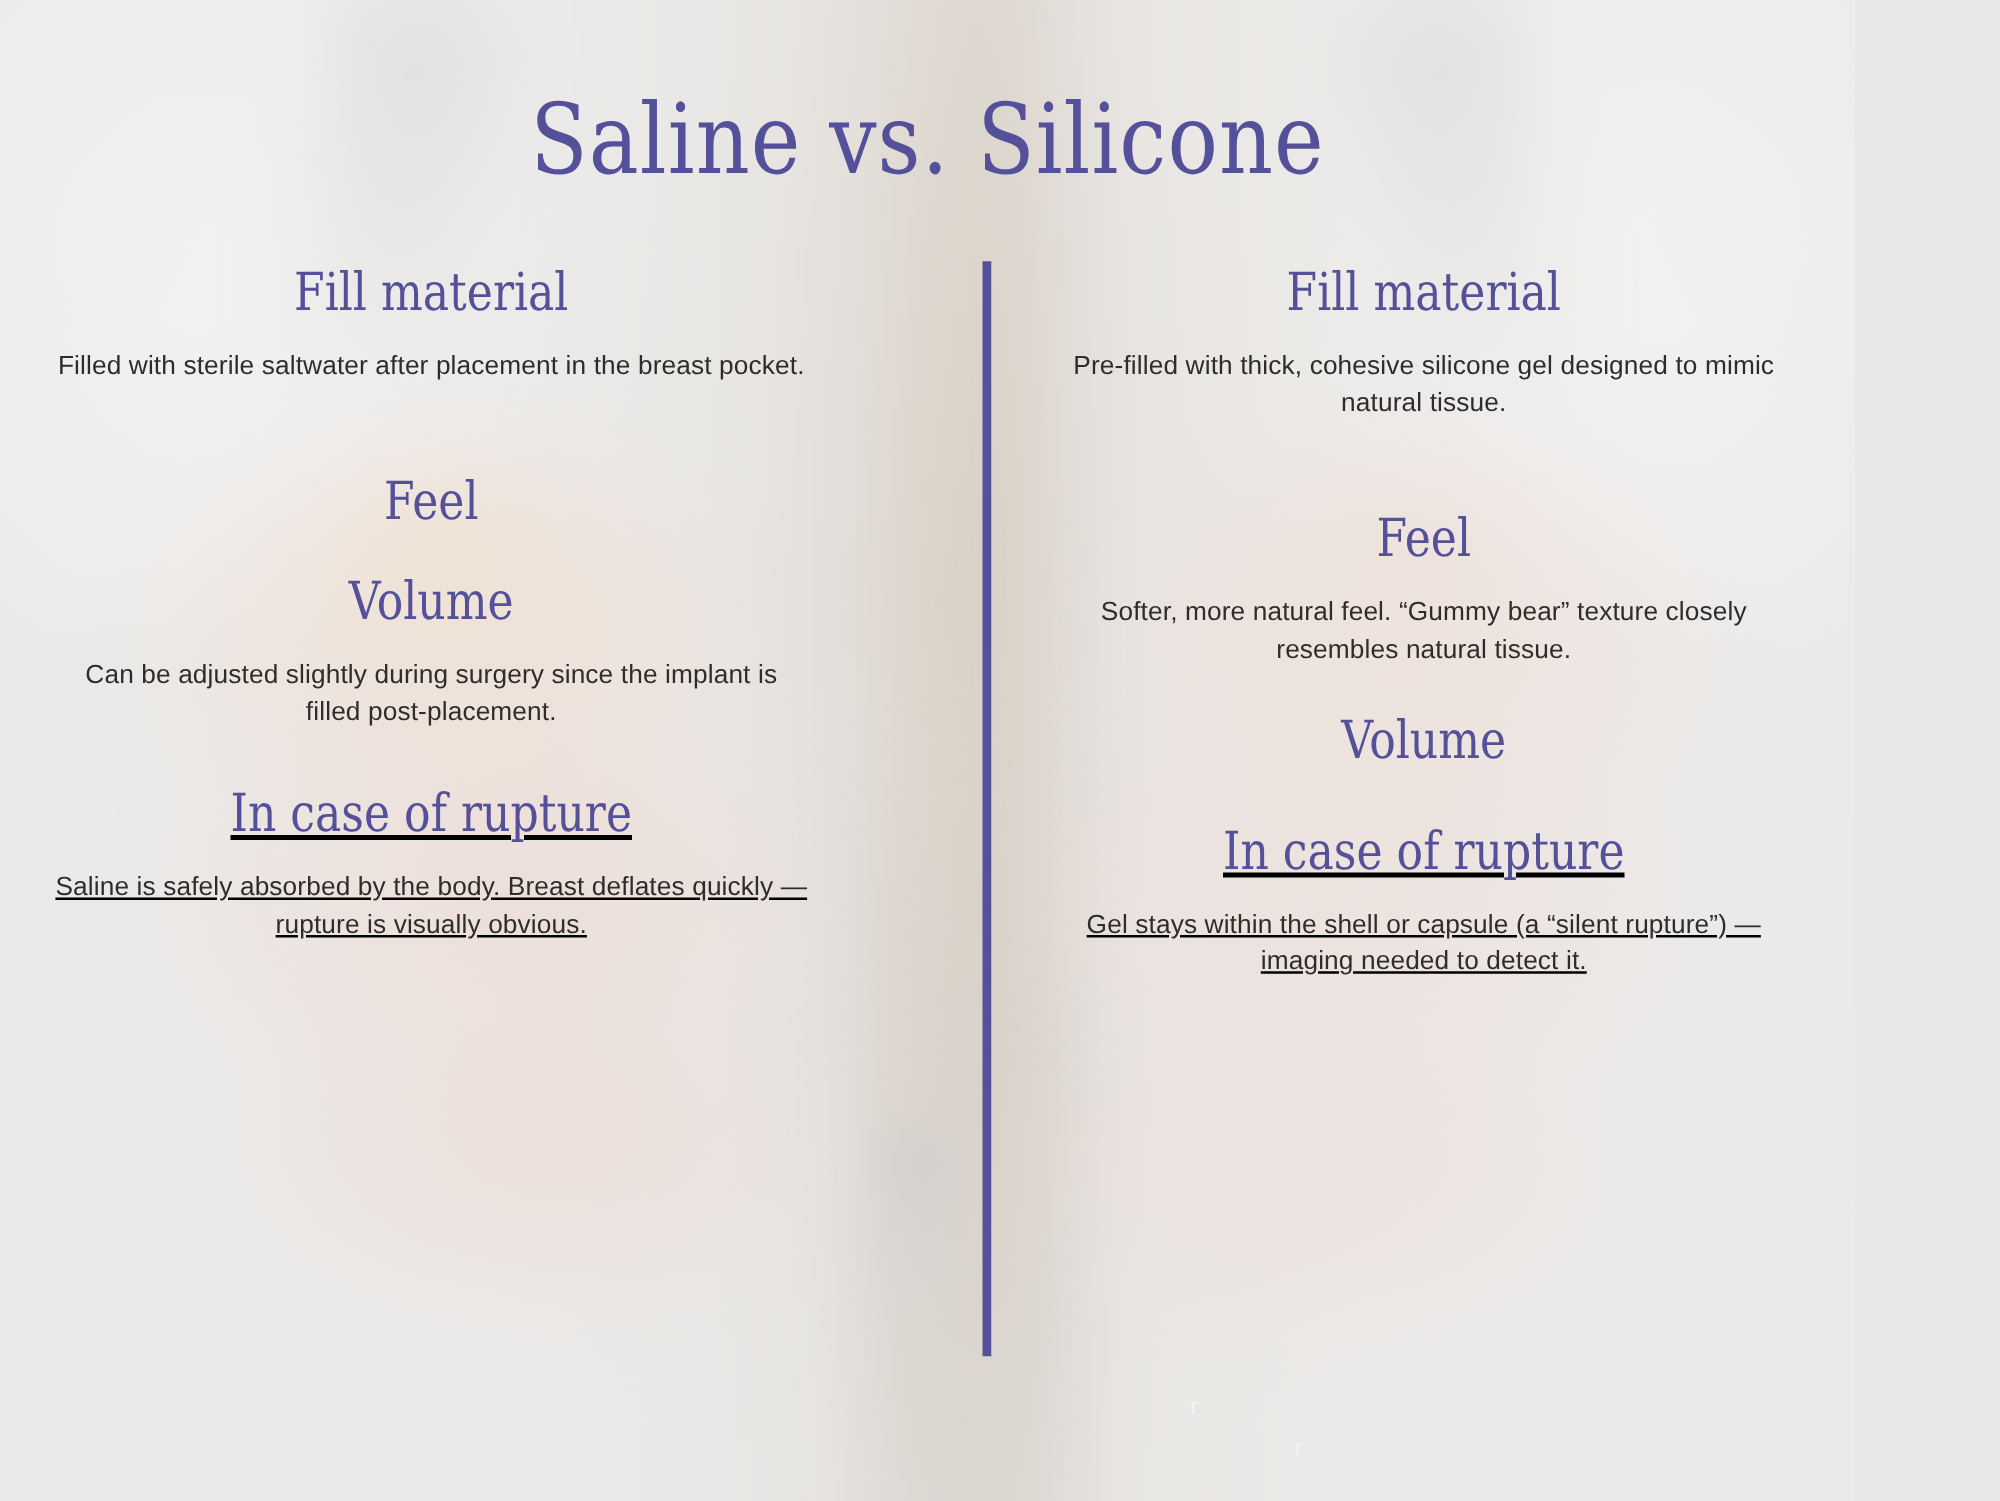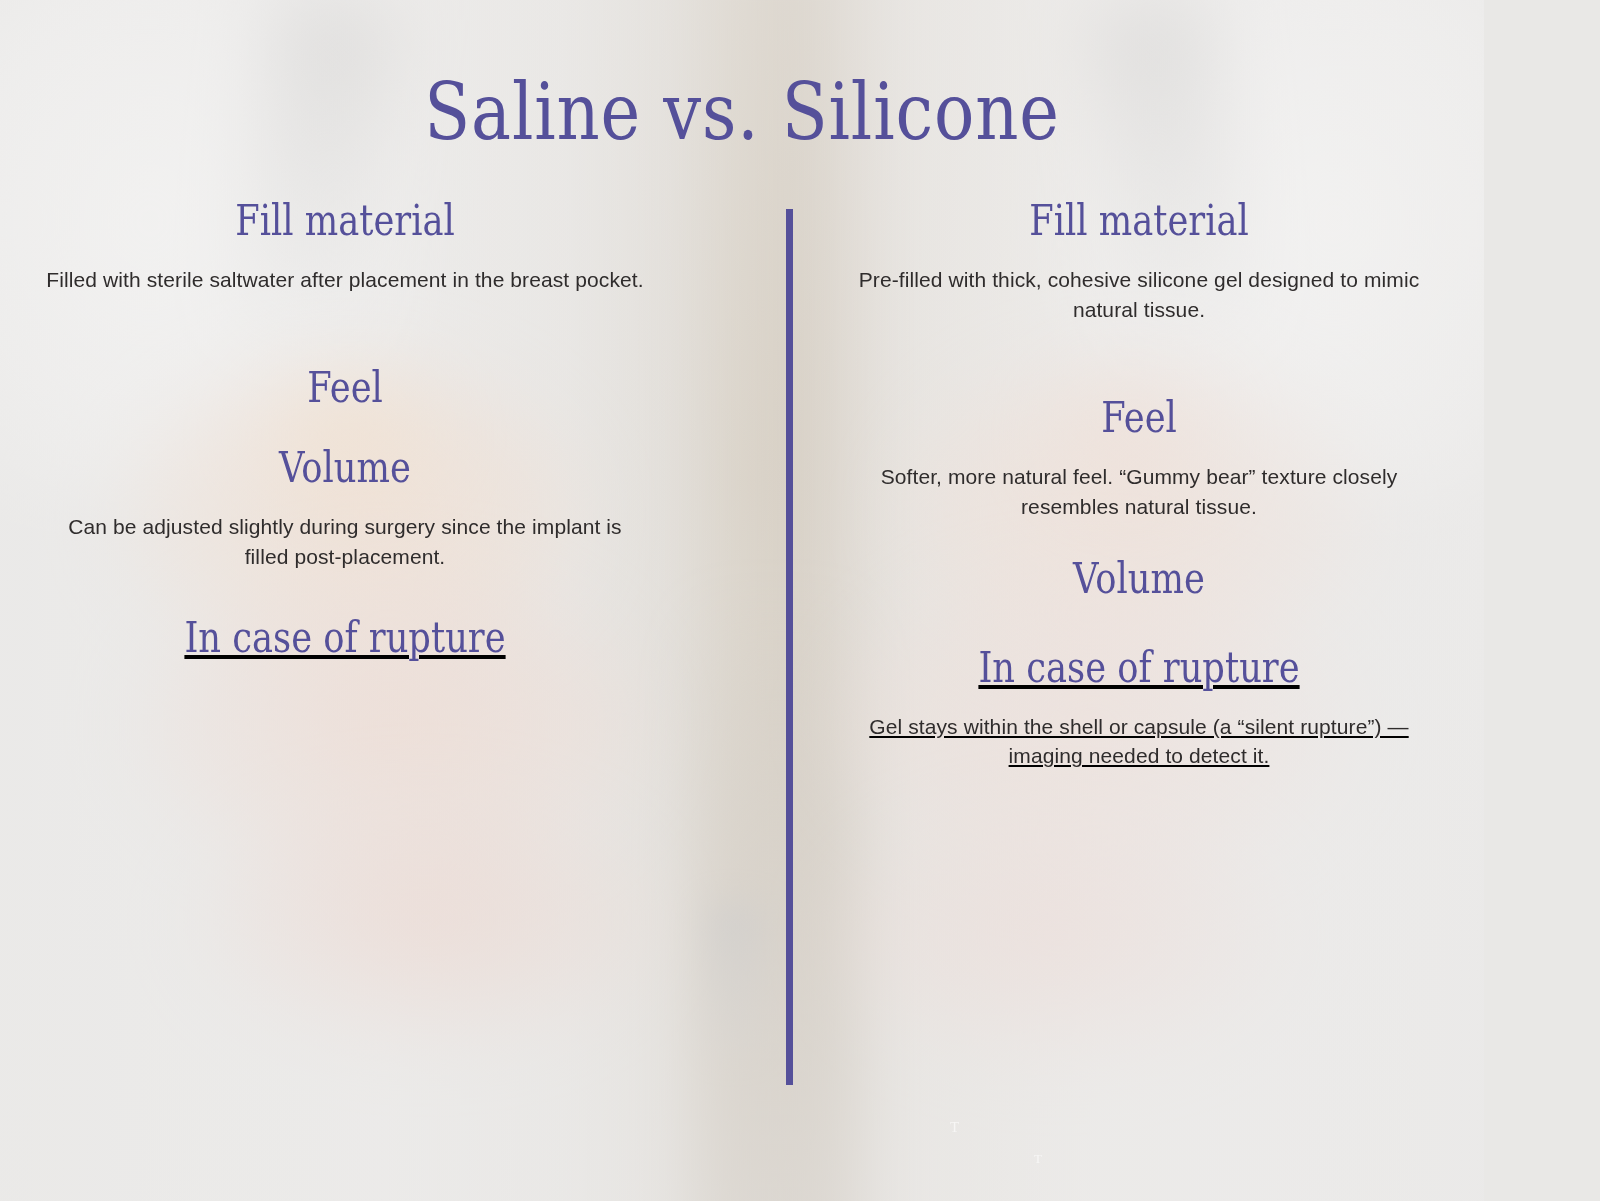--- a/index.html
+++ b/index.html
@@ -174,21 +174,21 @@
     font-family:"Liberation Sans", sans-serif;
     font-size:21px;
     font-weight:400;
     line-height:1.42;
     color:#2f2c2c;
     margin-top:22px;
     letter-spacing:.1px;
   }
 
   
-  .blk-0 { margin-top:3px; }
+  .blk-0 { margin-top:16px; }
   .blk-1 { margin-top:71px; }
   .blk-2 { margin-top:36px; }
   .blk-3 { margin-top:44px;text-decoration:underline; }
 
   
   .watermark {
     position:absolute;
     color:rgba(255,255,255,.62);
     font-family:"Liberation Serif", serif;
     font-size:15px;
@@ -242,20 +242,21 @@
           <div class="block-heading">Feel</div>
         </div>
 
         <div class="block blk-2">
           <div class="block-heading">Volume</div>
           <div class="block-body">Can be adjusted slightly during surgery since the implant is filled post-placement.</div>
         </div>
 
         <div class="block blk-3">
           <div class="block-heading">In case of rupture</div>
+          <div class="block-body">Saline is safely absorbed by the body. Breast deflates quickly — rupture is visually obvious.</div>
         </div>
 
       </div>
 
       <div class="col col-right">
 
         <div class="block blk-0">
           <div class="block-heading">Fill material</div>
           <div class="block-body">Pre-filled with thick, cohesive silicone gel designed to mimic natural tissue.</div>
         </div>

